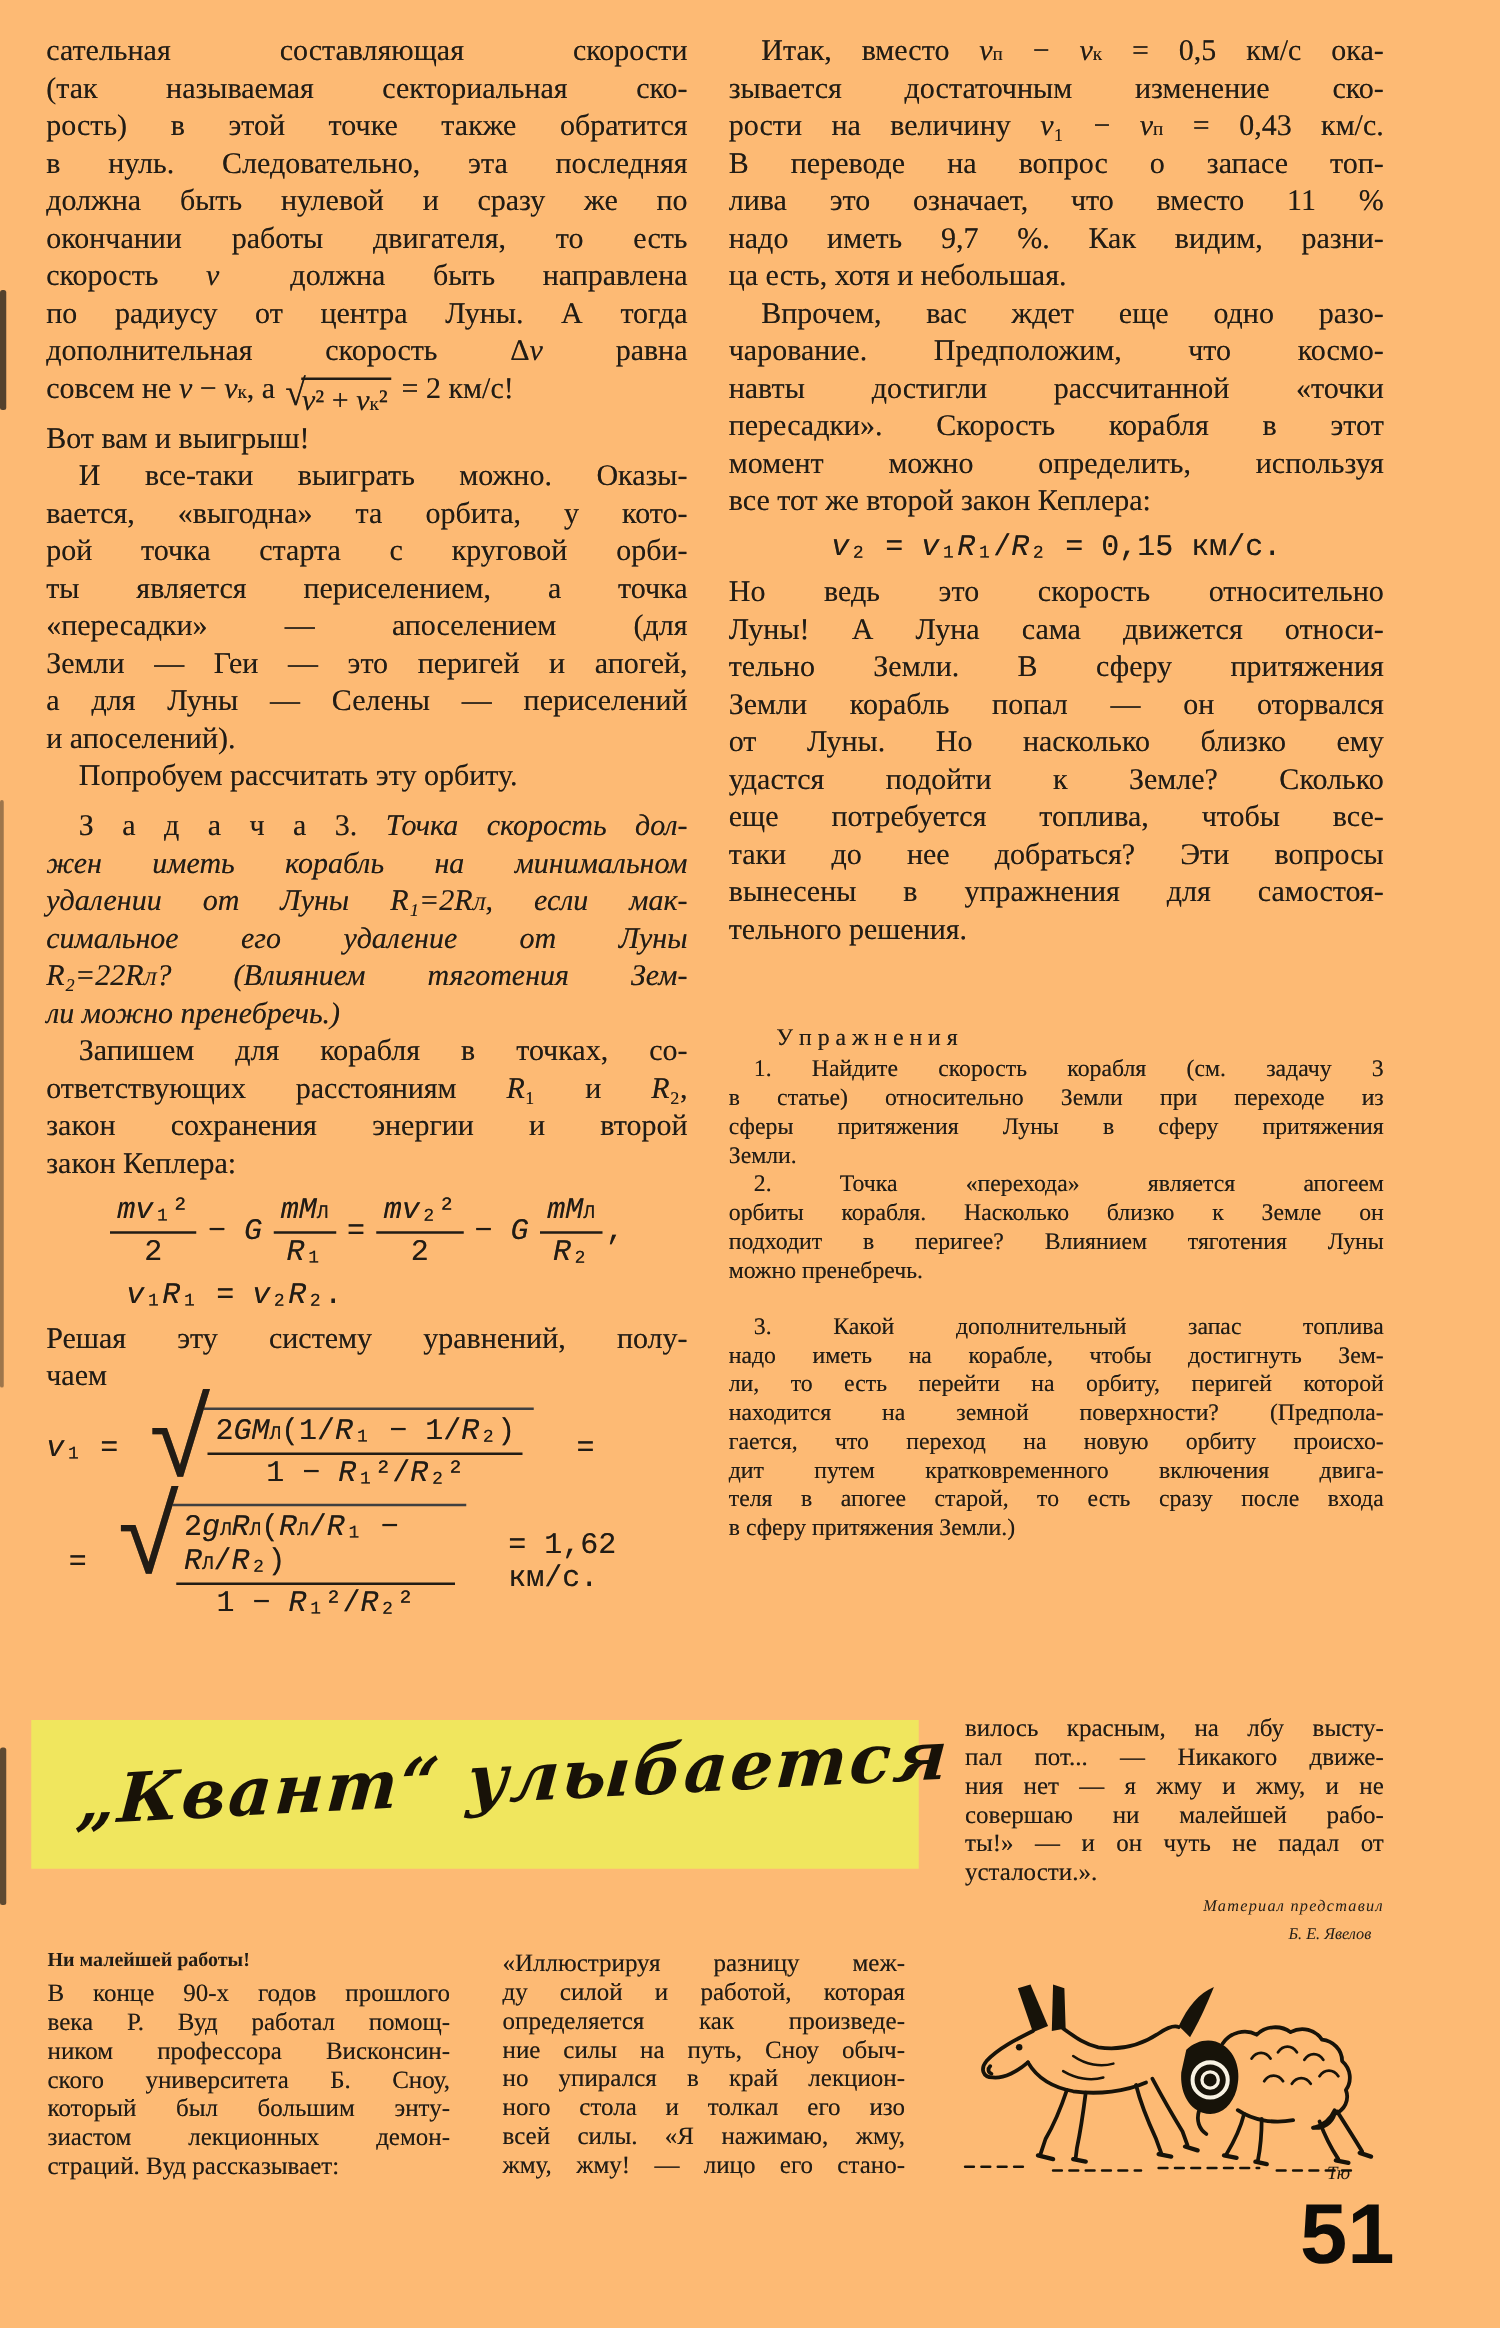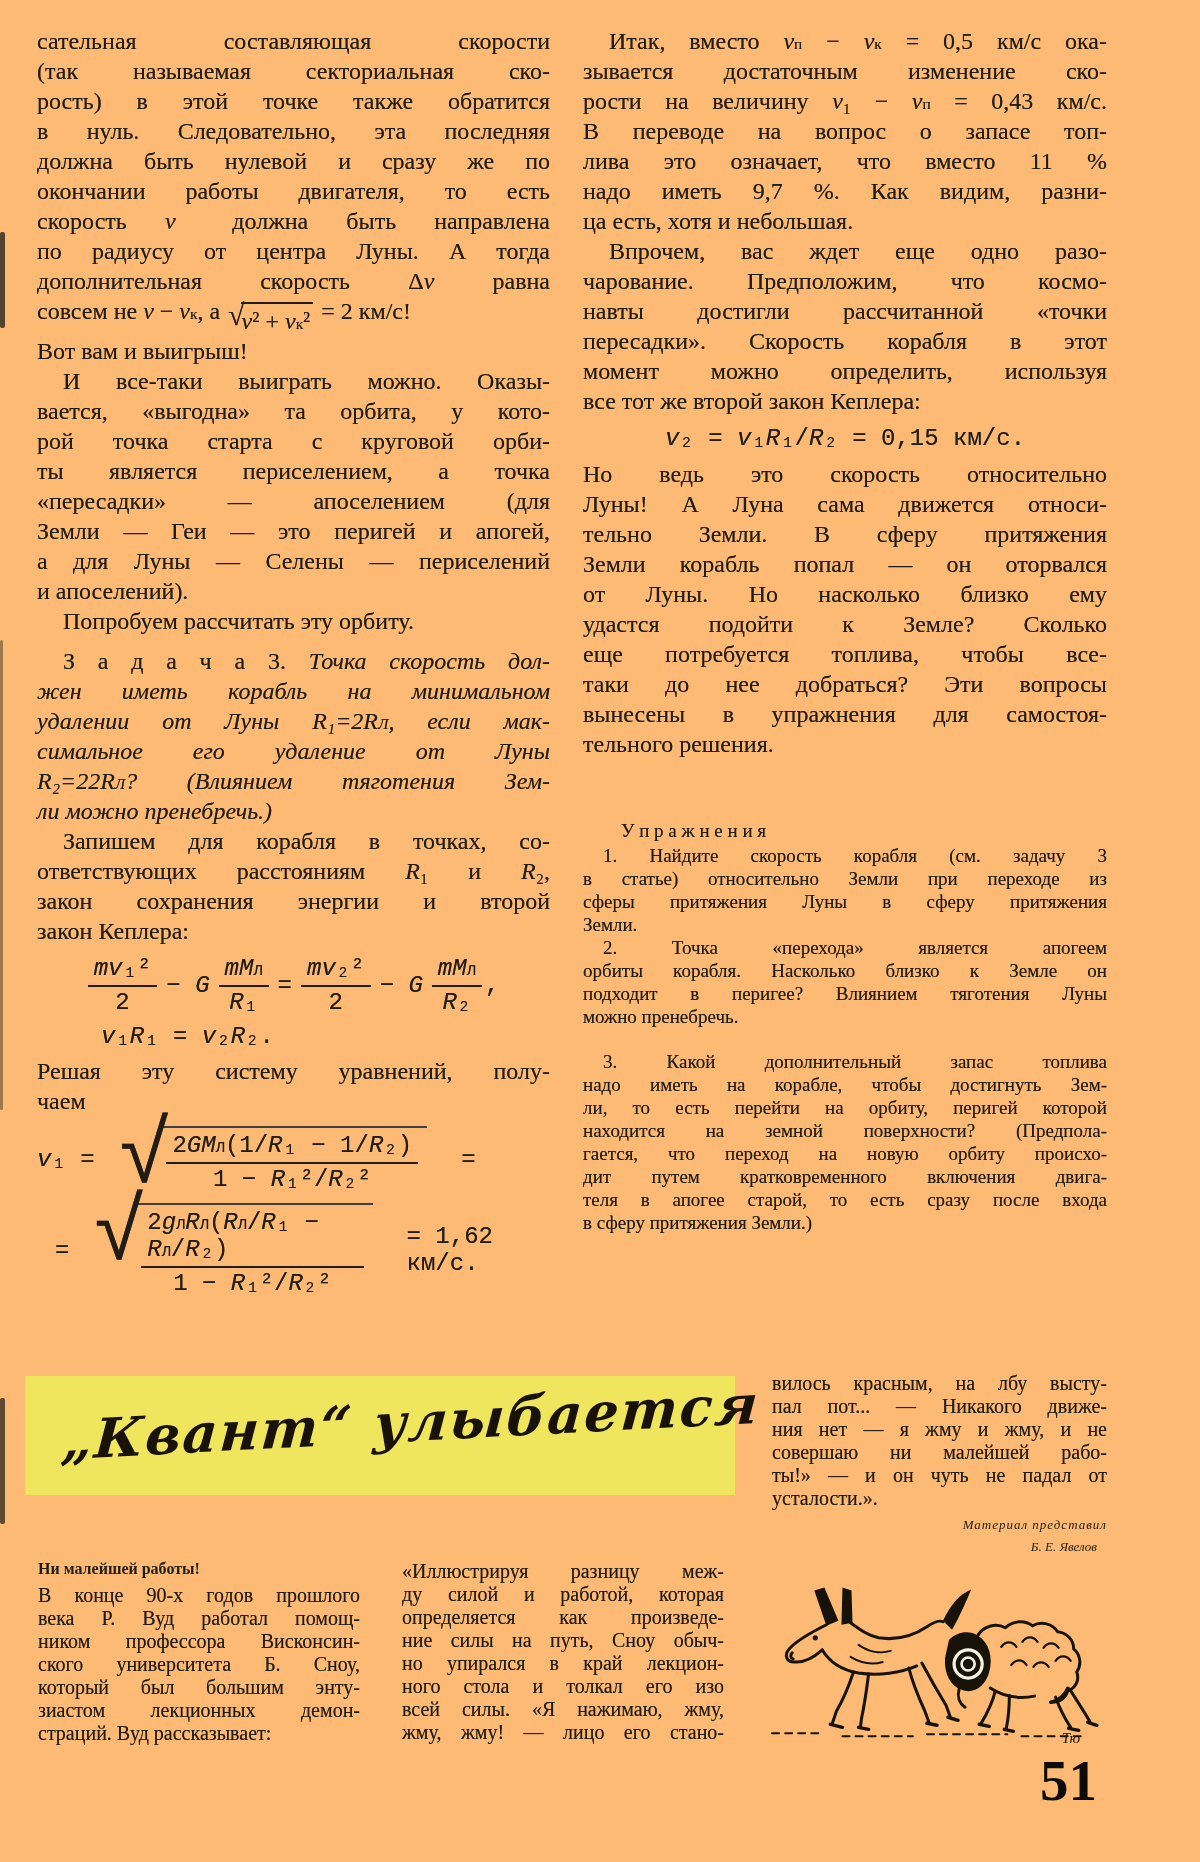--- a/index.html
+++ b/index.html
@@ -46,22 +46,22 @@
   .hcol .line{line-height:23px;min-height:23px;}
   #humor-right{left:772px;top:1372px;width:335px;}
   .credit{font-style:italic;text-align:right;font-size:13px;line-height:22px;}
   .credit.c1{margin-top:4px;letter-spacing:1px;}
   .credit.c2{padding-right:10px;}
   #humor-col1{left:38px;top:1556px;width:322px;}
   #humor-col2{left:402px;top:1560px;width:322px;}
   .btitle{font-weight:bold;font-size:16px;line-height:26px;margin-bottom:2px;}
   
   #drawing{position:absolute;left:758px;top:1584px;width:372px;height:172px;}
-  #pagenum{position:absolute;left:1040px;top:1748px;font-family:Liberation Serif, serif;
-           font-weight:bold;font-size:57px;color:#0e0c08;}
+  #pagenum{position:absolute;left:1040px;top:1748px;font-family:Liberation Sans, sans-serif;
+           font-weight:bold;font-size:68px;color:#0e0c08;}
 </style>
 </head>
 <body>
 
 <div class="page">
 
   <div class="edge" style="top:232px;width:5px;height:96px;opacity:.8;"></div>
   <div class="edge" style="top:640px;width:3px;height:470px;opacity:.45;"></div>
   <div class="edge" style="top:1398px;width:5px;height:126px;opacity:.75;"></div>
 

